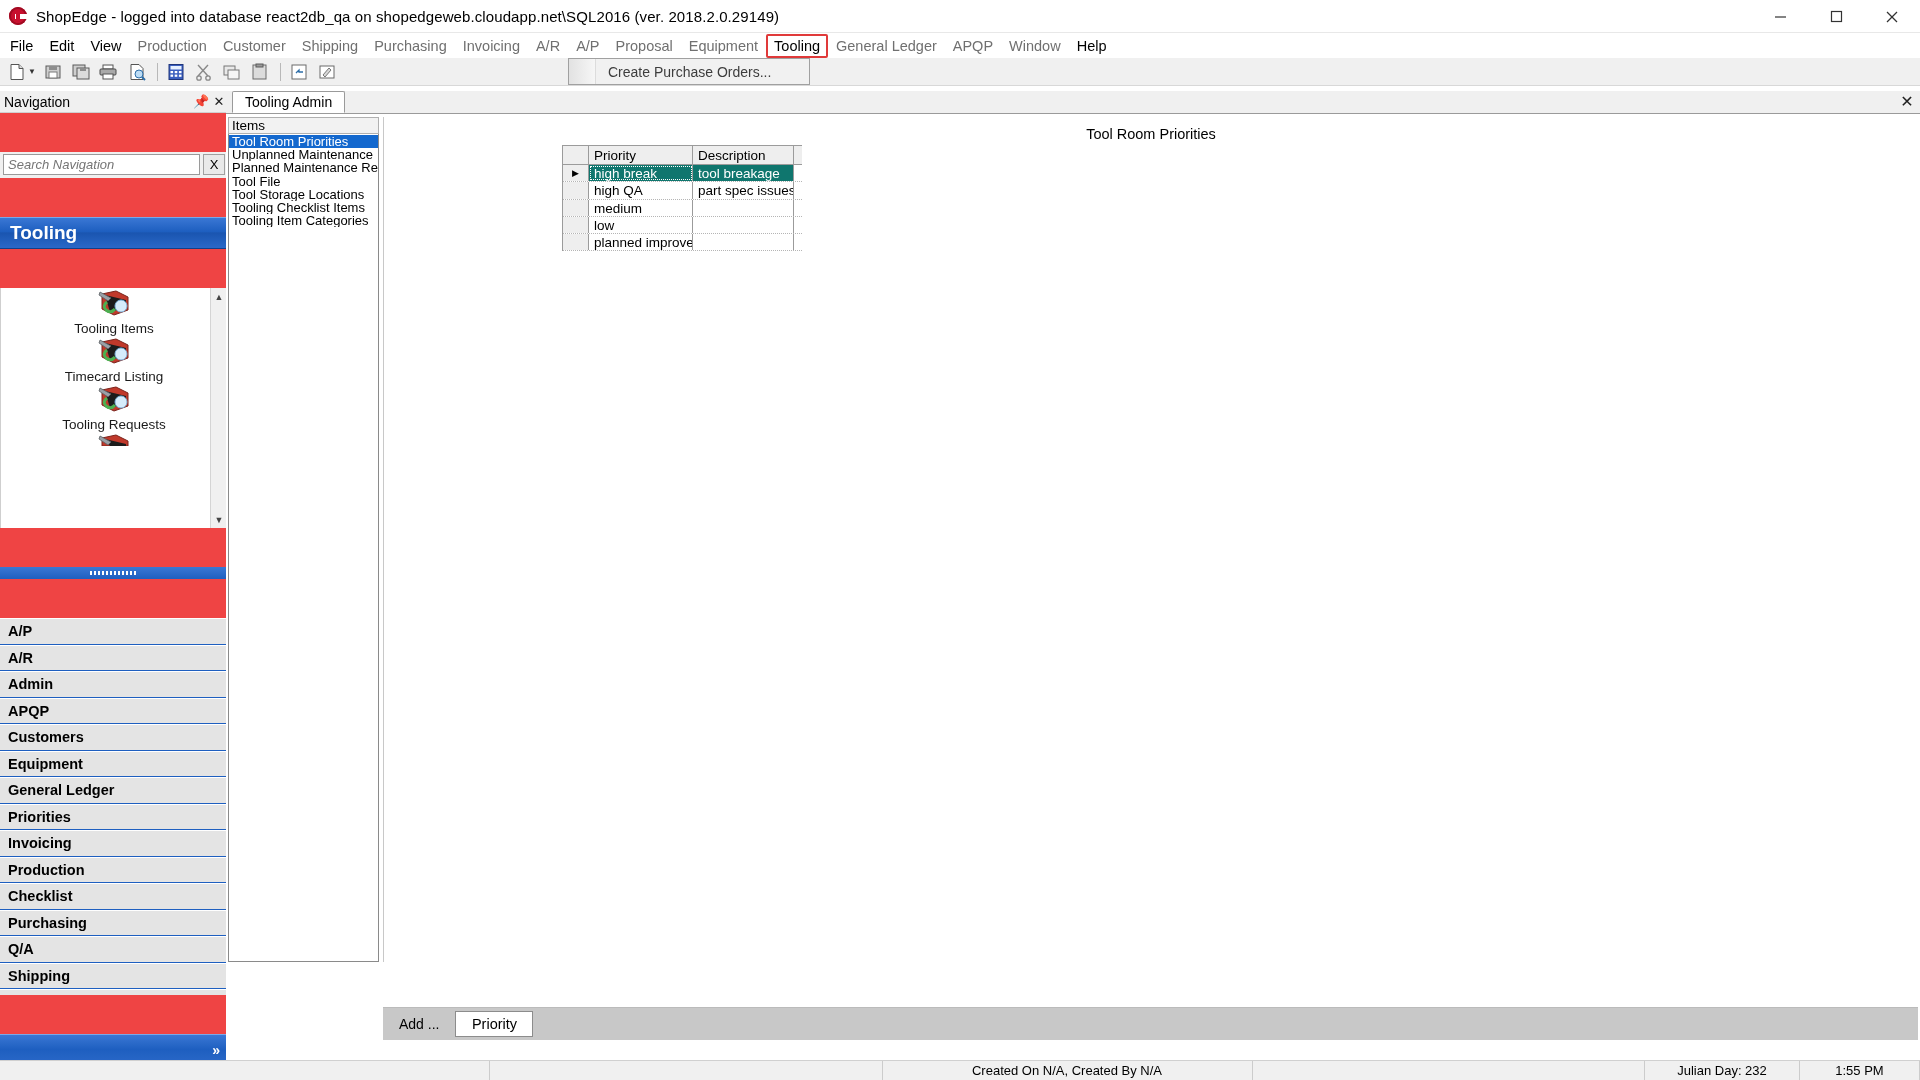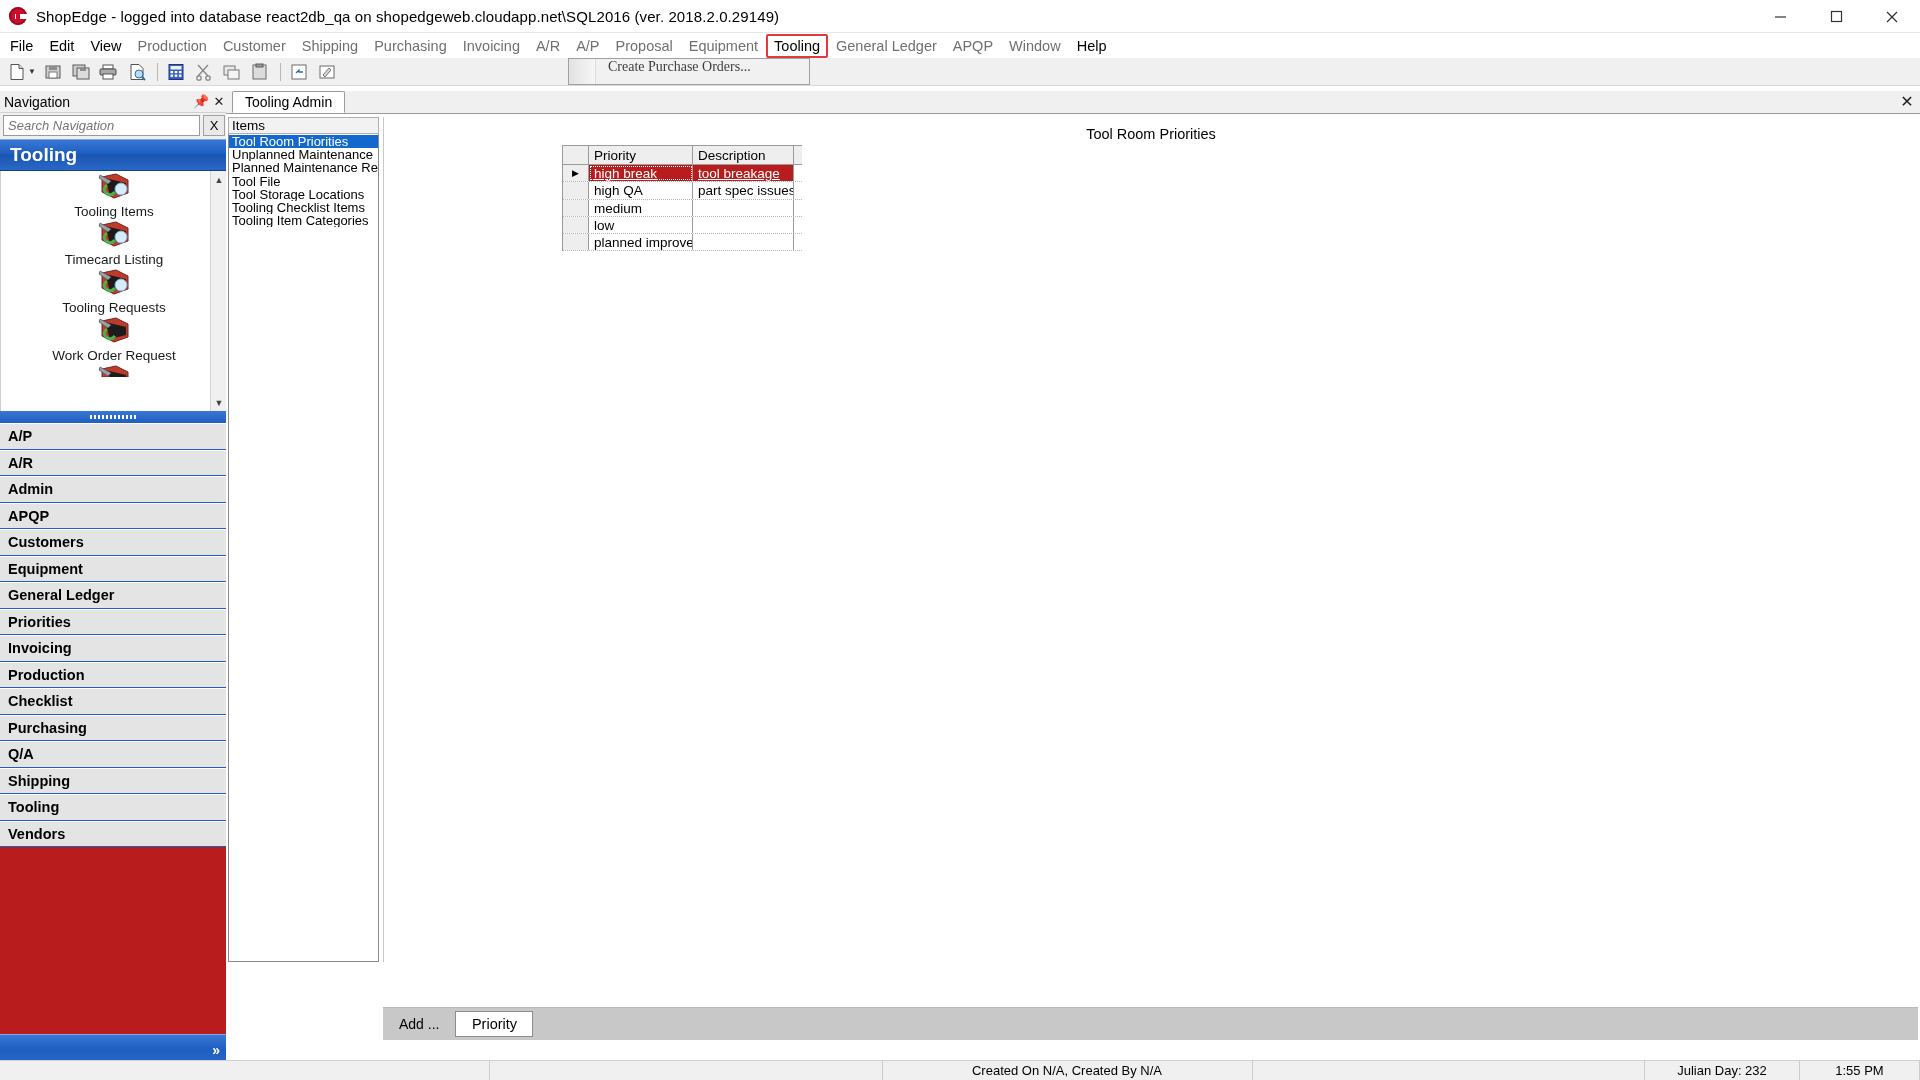--- a/index.html
+++ b/index.html
@@ -85,22 +85,22 @@
   .tb-btn {
     width: 26px; height: 24px; display: flex; align-items: center; justify-content: center;
     margin-right: 2px;
   }
   .tb-sep { width: 1px; height: 18px; background: #b8b8b8; margin: 0 5px; }
   .tb-caret { font-size: 8px; color: #333; margin-left: -4px; margin-right: 4px; }
 
   
   .navpanel {
     position: absolute; left: 0; top: 91px; width: 228px; height: 973px;
-    background: #b91c1c;
-    display: flex; flex-direction: column;
+    background: #ef4444;
+    display: flex; flex-direction: column; gap: 39px;
   }
   .nav-header {
     height: 22px; display: flex; align-items: center;
     font-size: 14px; color: #000; padding-left: 4px;
     background: #f0f0f0;
     border-bottom: 1px solid #d0d0d0;
   }
   .nav-header .spacer { flex: 1; }
   .nav-header .pin, .nav-header .xbtn { width: 18px; text-align: center; font-size: 13px; color: #222; }
   .nav-search {
@@ -261,21 +261,21 @@
   }
   .gb-ind.marker::after {
     content: "\25B6"; font-size: 9px; color: #000;
   }
   .gb-cell {
     font-size: 13.5px; color: #000; padding-left: 5px; line-height: 17.3px;
     border-right: 1px solid #9b9b9b; white-space: nowrap; overflow: hidden;
   }
   .gb-cell.c1 { width: 104px; }
   .gb-cell.c2 { width: 101px; }
-  .grid-body-row.sel .gb-cell { background: #b91c1c; color: #ffffff; text-decoration: underline; }
+  .grid-body-row.sel .gb-cell { background: #0f766e; color: #ffffff; }
   .grid-body-row.sel .gb-cell.c1 { outline: 1px dotted #ffffff; outline-offset: -2px; }
 
   
   .action-bar {
     position: absolute; left: 157px; bottom: 24px; right: 2px; height: 33px;
     background: #c8c8c8;
     display: flex; align-items: center;
     border-top: 1px solid #bbbbbb;
   }
   .action-add {
@@ -301,22 +301,22 @@
   .sb-progress { width: 490px; background: #f0f0f0; border-right: 1px solid #cccccc;}
   .sb-progress-inner { height: 100%; width: 0; }
   .sb-flexgap { flex: 1; border-right: 1px solid #cccccc; }
 
   .dropdown-menu {
     position: absolute; left: 568px; top: 58px; width: 242px;
     background: #f1f1f1; border: 1px solid #a0a0a0;
     z-index: 40;
   }
   .dd-item {
-    display: flex; align-items: flex-start; height: 25px;
-    font-size: 14px; color: #3d3d3d; font-family: Liberation Serif, serif;
+    display: flex; align-items: center; height: 25px;
+    font-size: 14px; color: #3d3d3d;
   }
   .dd-gutter {
     width: 27px; height: 100%;
     background: linear-gradient(to right, #e2e2e2, #f6f6f6);
     border-right: 1px solid #dcdcdc;
   }
   .dd-label { padding-left: 12px; }
 </style>
 </head>
 <body>
@@ -505,31 +505,20 @@
         <div class="toolicon">
           <svg width="36" height="32" viewBox="0 0 36 32">
             <path d="M6 6 L20 3 L32 9 L32 22 L18 27 L6 21 Z" fill="#c0392b" stroke="#7b241c" stroke-width="1"></path>
             <path d="M9 7 L30 12 L30 20 L14 24 Z" fill="#1c1c1c"></path>
             <path d="M4 4 L15 10 L12 13 L3 7 Z" fill="#9aa0a6" stroke="#5a5f63" stroke-width="0.8"></path>
             <path d="M11 14 q-5 4 -1 8 q5 4 9 -1" fill="none" stroke="#4caf50" stroke-width="3"></path>
             <circle cx="25" cy="18" r="6" fill="#d6ecfb" stroke="#7fb6de" stroke-width="1"></circle>
           </svg>
         </div>
         <div class="label">Tooling Requests</div>
-      </div>
-      <div class="nav-icon-item">
-        <div class="toolicon">
-          <svg width="36" height="32" viewBox="0 0 36 32">
-            <path d="M6 6 L20 3 L32 9 L32 22 L18 27 L6 21 Z" fill="#c0392b" stroke="#7b241c" stroke-width="1"></path>
-            <path d="M9 7 L30 12 L30 20 L14 24 Z" fill="#1c1c1c"></path>
-            <path d="M4 4 L15 10 L12 13 L3 7 Z" fill="#9aa0a6" stroke="#5a5f63" stroke-width="0.8"></path>
-            <path d="M11 14 q-5 4 -1 8 q5 4 9 -1" fill="none" stroke="#4caf50" stroke-width="3"></path>
-          </svg>
-        </div>
-        <div class="label">Work Order Request</div>
       </div>
       <div class="nav-icon-item">
         <div class="toolicon">
           <svg width="36" height="14" viewBox="0 0 36 14">
             <path d="M6 6 L20 3 L32 9 L32 14 L6 14 Z" fill="#c0392b" stroke="#7b241c" stroke-width="1"></path>
             <path d="M9 7 L30 12 L30 14 L14 14 Z" fill="#1c1c1c"></path>
             <path d="M4 4 L15 10 L12 13 L3 7 Z" fill="#9aa0a6" stroke="#5a5f63" stroke-width="0.8"></path>
           </svg>
         </div>
       </div>

